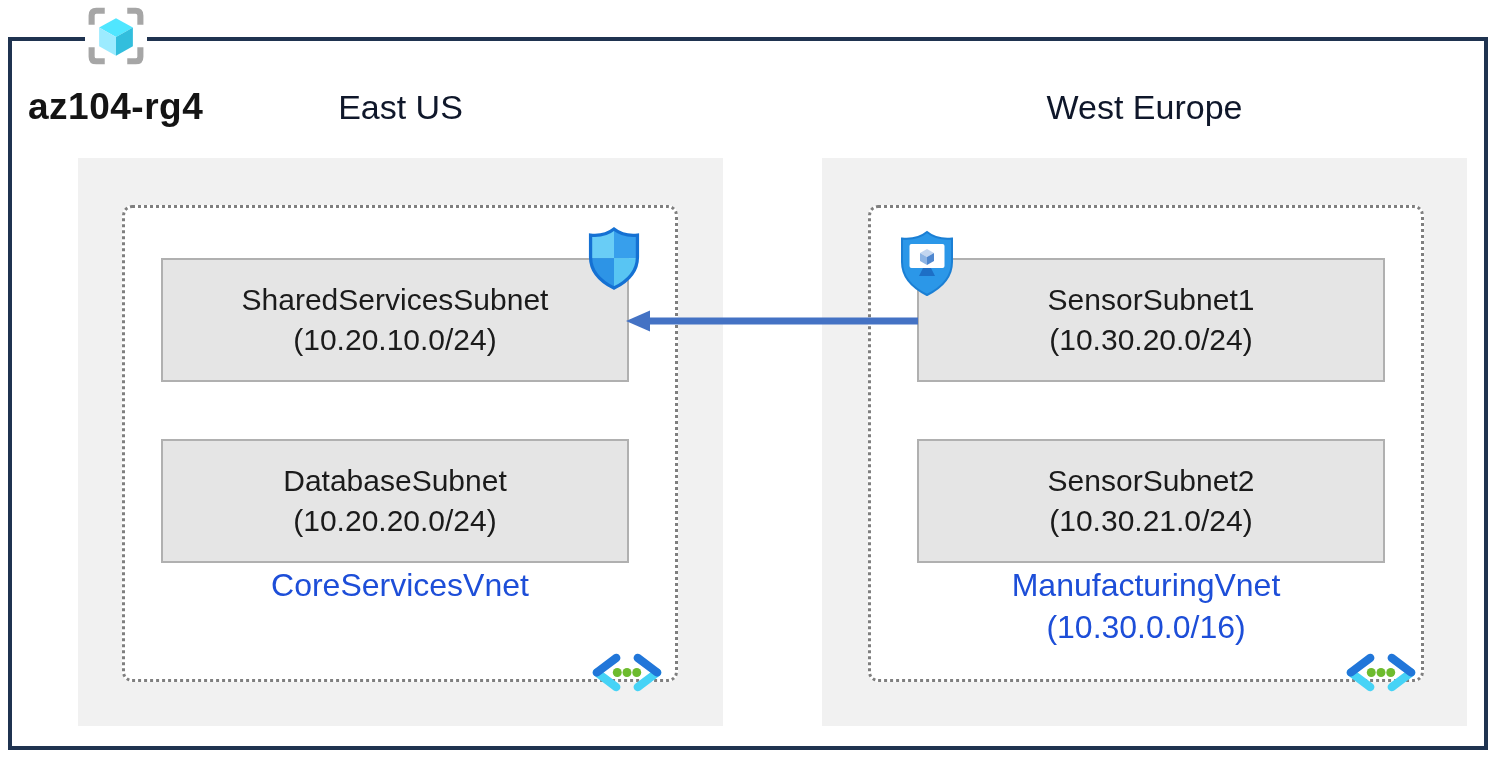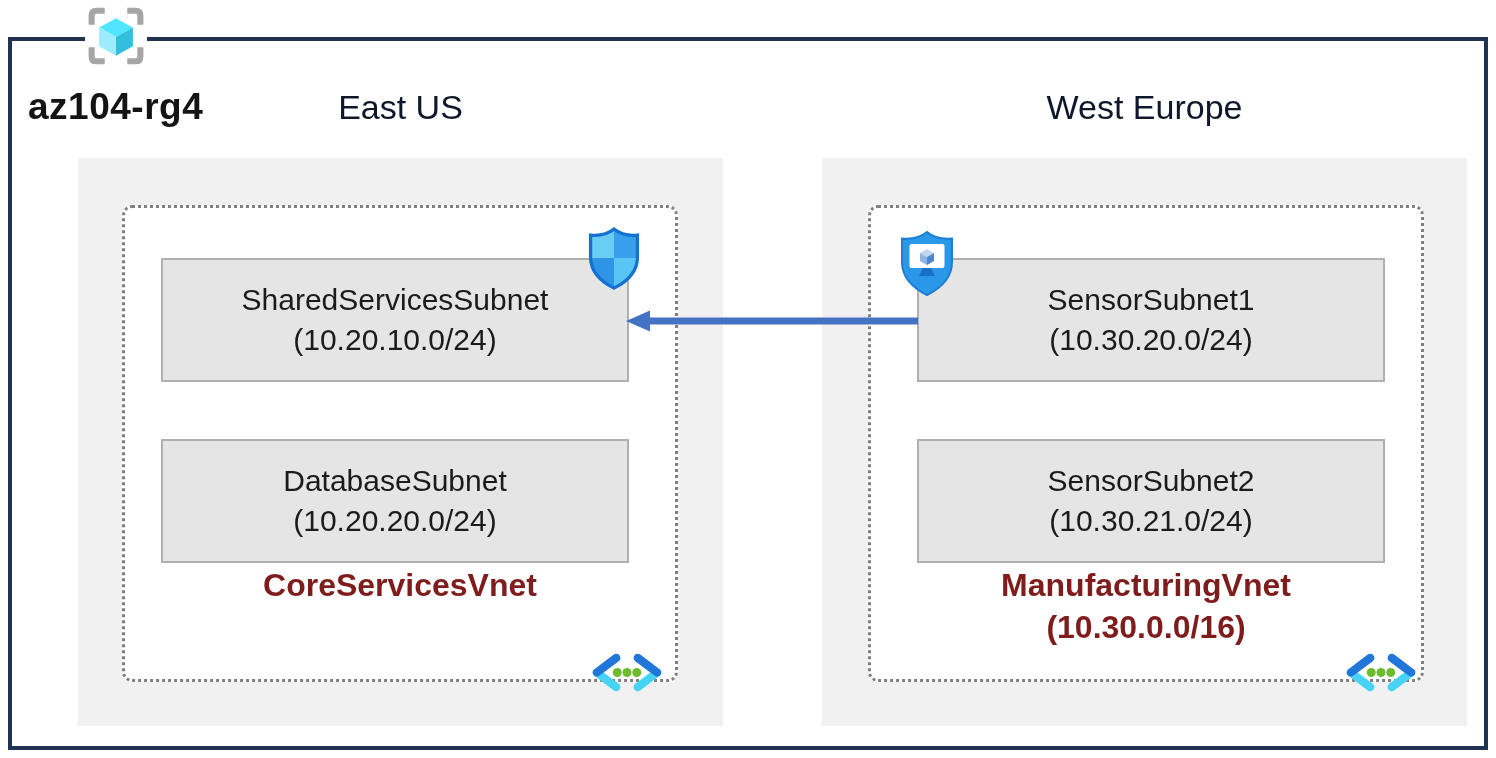--- a/index.html
+++ b/index.html
@@ -38,21 +38,21 @@
     position:absolute;width:468px;height:124px;background:#e5e5e5;border:2px solid #b0b0b0;box-sizing:border-box;
     display:flex;flex-direction:column;align-items:center;justify-content:center;
     font-size:30px;line-height:40px;color:#1b1b1b;text-align:center;z-index:2;
   }
   .vnet-box.l .subnet{left:36px;}
   .vnet-box.r .subnet{left:46px;}
   .subnet.s1{top:50px;}
   .subnet.s2{top:203px;margin-top:28px;}
   .vnet-label{
     position:absolute;left:0;right:0;top:356px;text-align:center;
-    font-size:32px;line-height:42px;color:#7f1d1d;font-weight:bold;
+    font-size:32px;line-height:42px;color:#1d4ed8;
   }
   .float-icon{position:absolute;z-index:5;}
   .nsg-icon{left:584px;top:226px;}
   .asg-icon{left:895px;top:229px;}
   .vnet-glyph-l{left:590px;top:651px;}
   .vnet-glyph-r{left:1344px;top:651px;}
   .peer-arrow{position:absolute;left:626px;top:309px;z-index:4;}
 </style>
 </head>
 <body>

